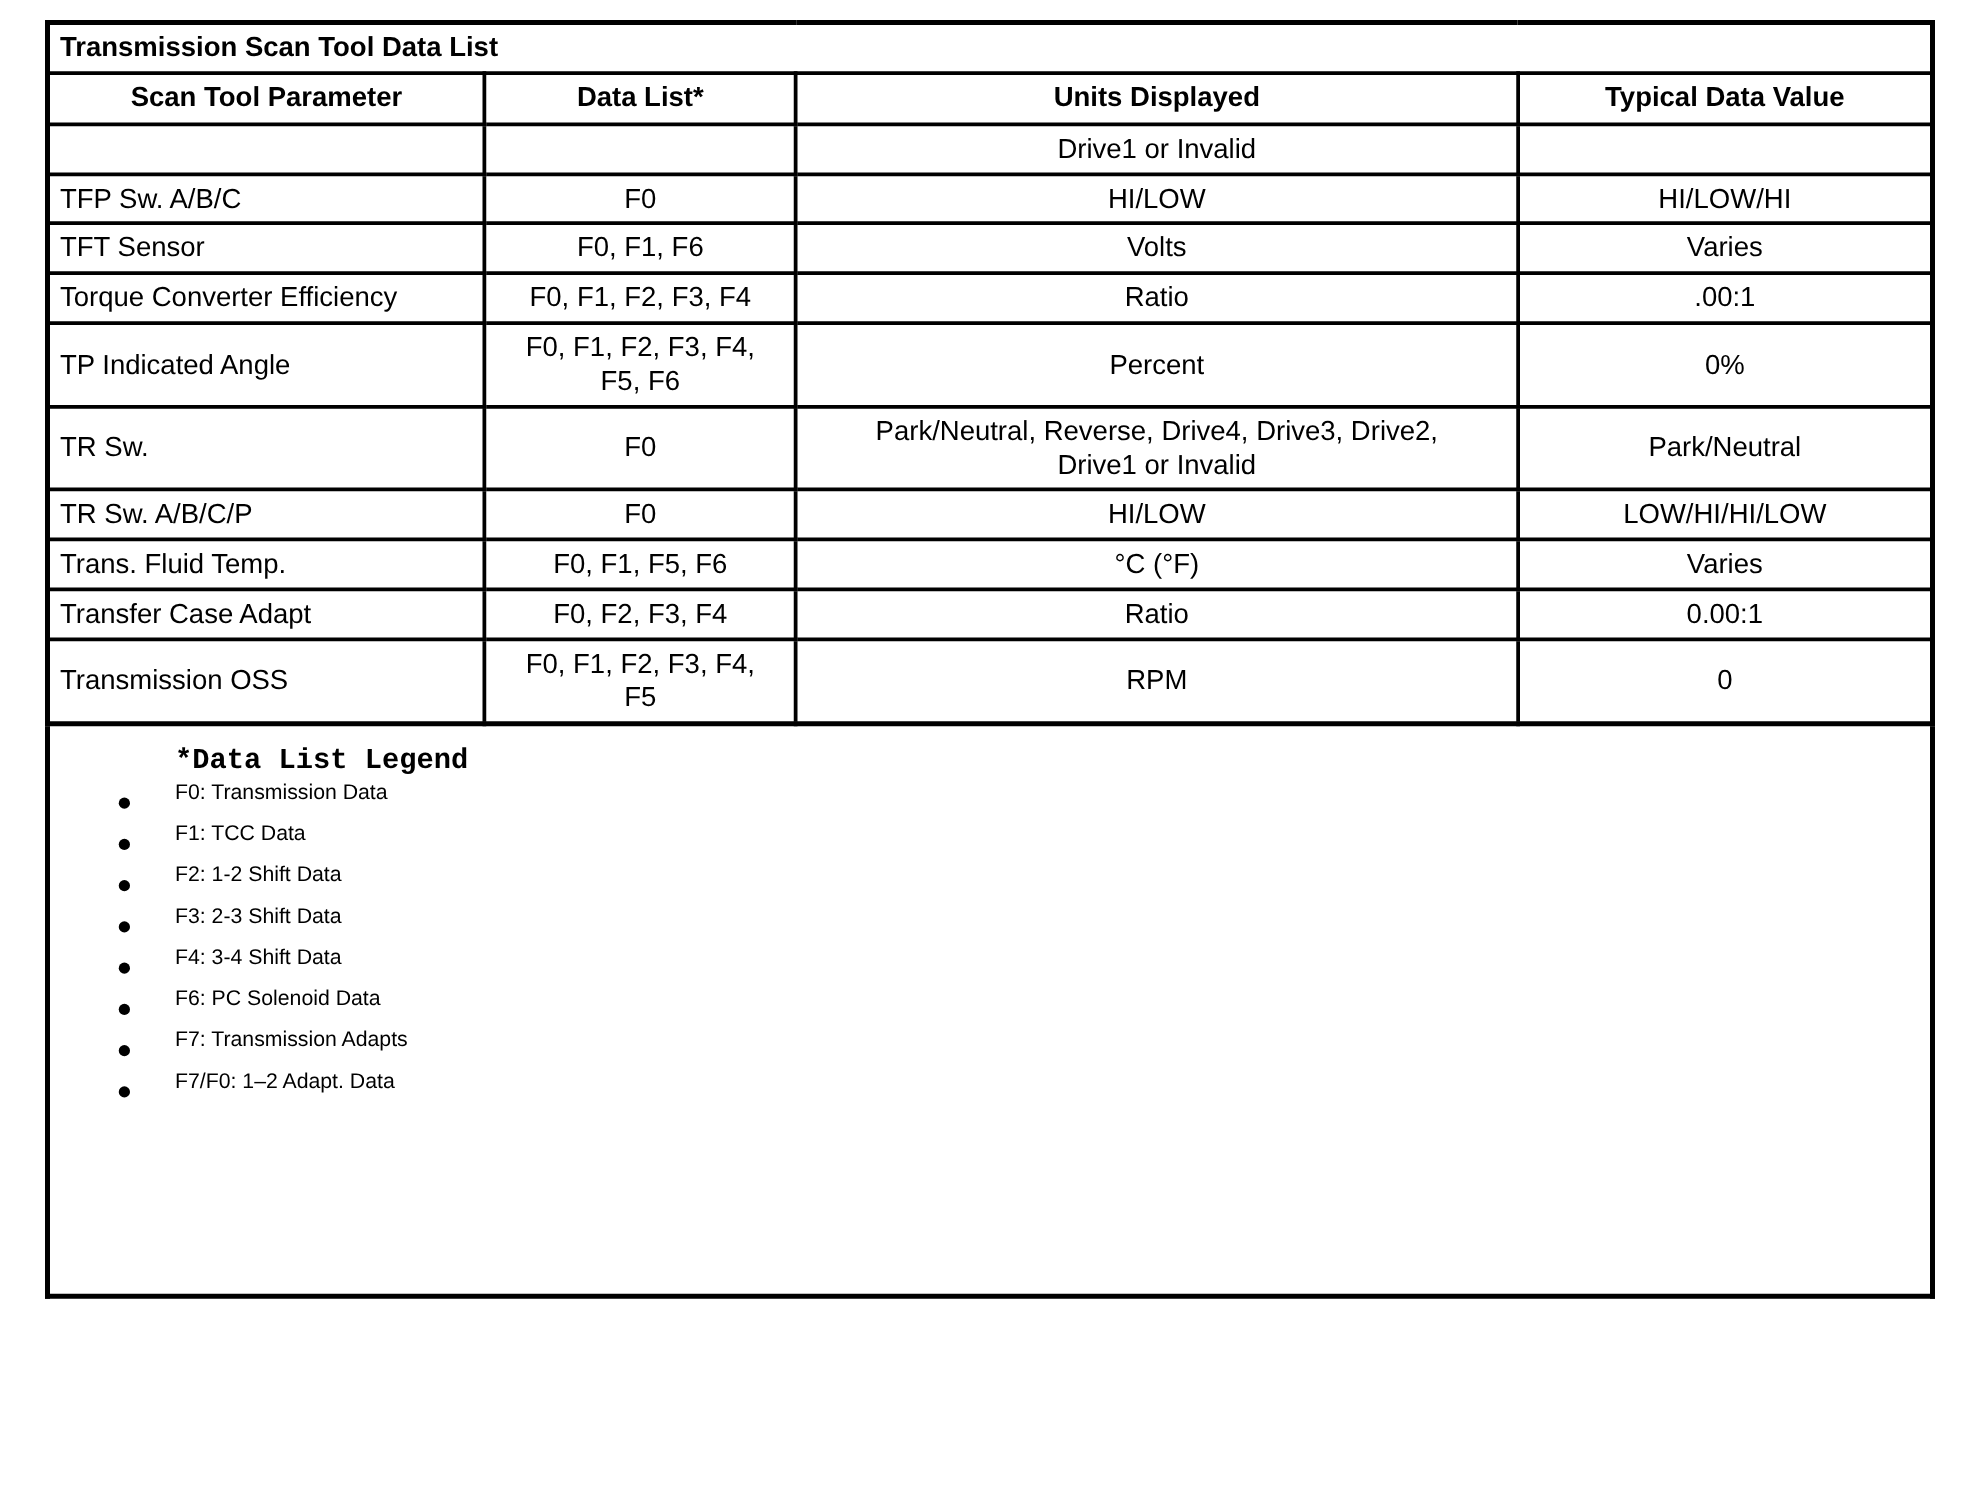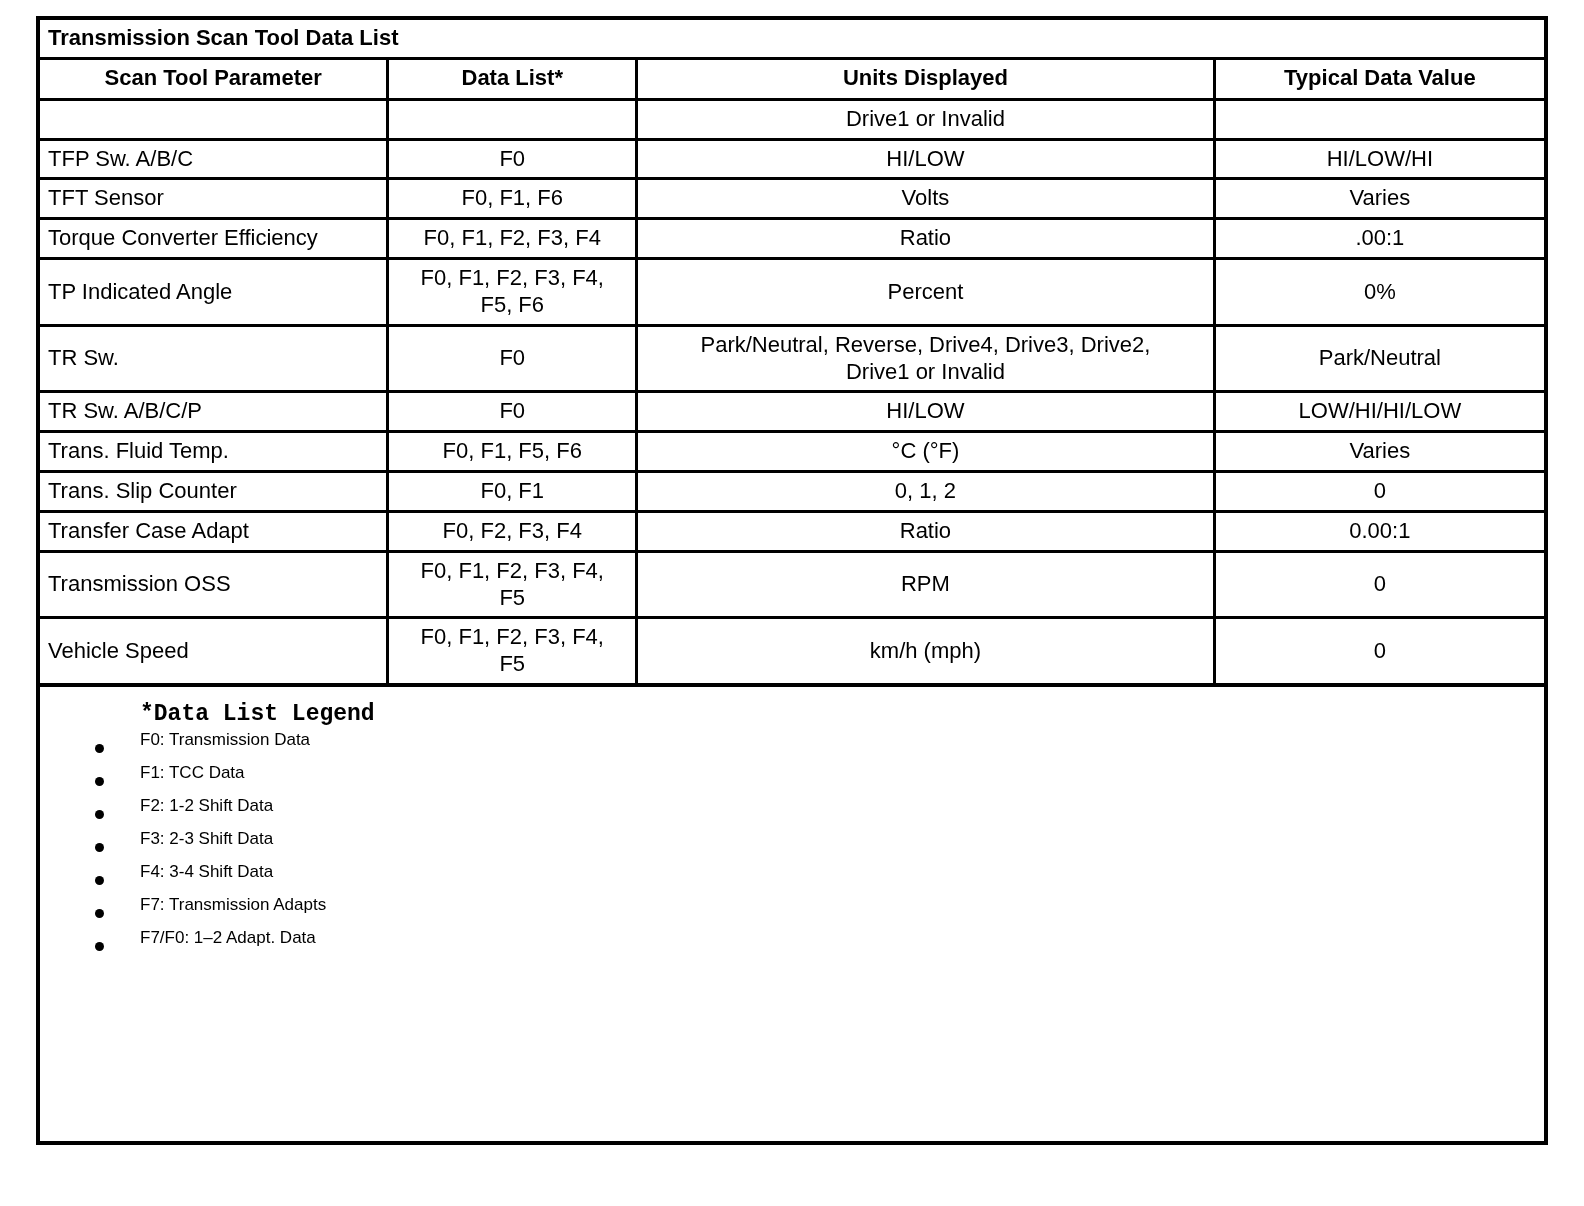--- a/index.html
+++ b/index.html
@@ -157,45 +157,32 @@
             <td class="center">HI/LOW</td>
             <td class="center">LOW/HI/HI/LOW</td>
           </tr>
           <tr>
             <td class="param">Trans. Fluid Temp.</td>
             <td class="center">F0, F1, F5, F6</td>
             <td class="center">°C (°F)</td>
             <td class="center">Varies</td>
           </tr>
           <tr>
-            <td class="param">Trans. Slip Counter</td>
-            <td class="center">F0, F1</td>
-            <td class="center">0, 1, 2</td>
-            <td class="center">0</td>
-          </tr>
-          <tr>
             <td class="param">Transfer Case Adapt</td>
             <td class="center">F0, F2, F3, F4</td>
             <td class="center">Ratio</td>
             <td class="center">0.00:1</td>
           </tr>
           <tr>
             <td class="param">Transmission OSS</td>
             <td class="center">F0, F1, F2, F3, F4,
 F5</td>
             <td class="center">RPM</td>
             <td class="center">0</td>
           </tr>
-          <tr>
-            <td class="param">Vehicle Speed</td>
-            <td class="center">F0, F1, F2, F3, F4,
-F5</td>
-            <td class="center">km/h (mph)</td>
-            <td class="center">0</td>
-          </tr>
         </tbody>
     </table>
 
     <div class="legend">
       <div class="legend-heading">*Data List Legend</div>
       <ul class="legend-list" id="legend-list">
           <li>
             <span class="dot"></span>
             <span>F0: Transmission Data</span>
           </li>
@@ -210,20 +197,24 @@
           <li>
             <span class="dot"></span>
             <span>F3: 2-3 Shift Data</span>
           </li>
           <li>
             <span class="dot"></span>
             <span>F4: 3-4 Shift Data</span>
           </li>
           <li>
             <span class="dot"></span>
+            <span>F6: PC Solenoid Data</span>
+          </li>
+          <li>
+            <span class="dot"></span>
             <span>F7: Transmission Adapts</span>
           </li>
           <li>
             <span class="dot"></span>
             <span>F7/F0: 1–2 Adapt. Data</span>
           </li>
         </ul>
     </div>
 
   </div>

